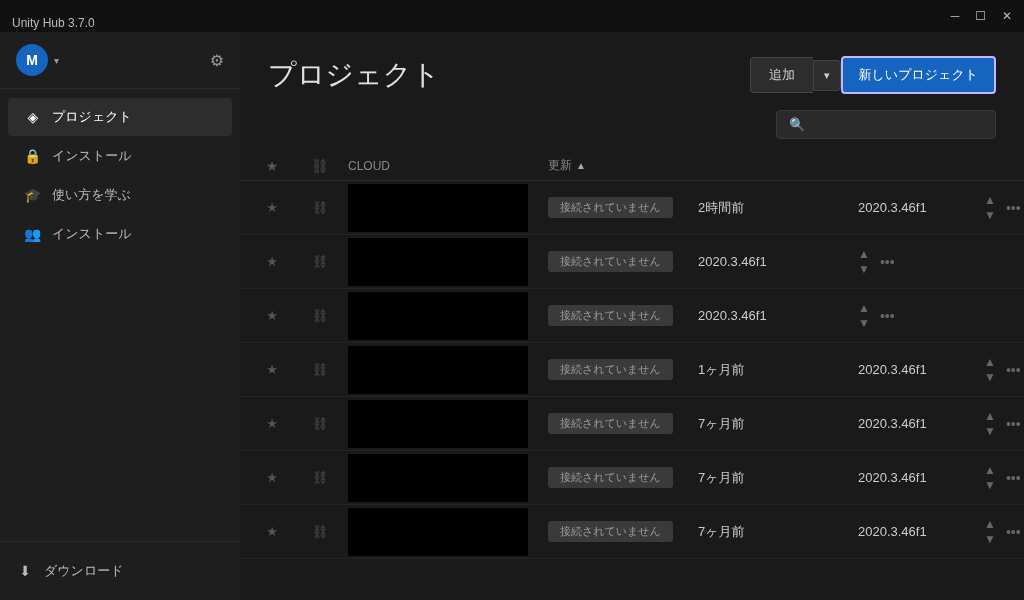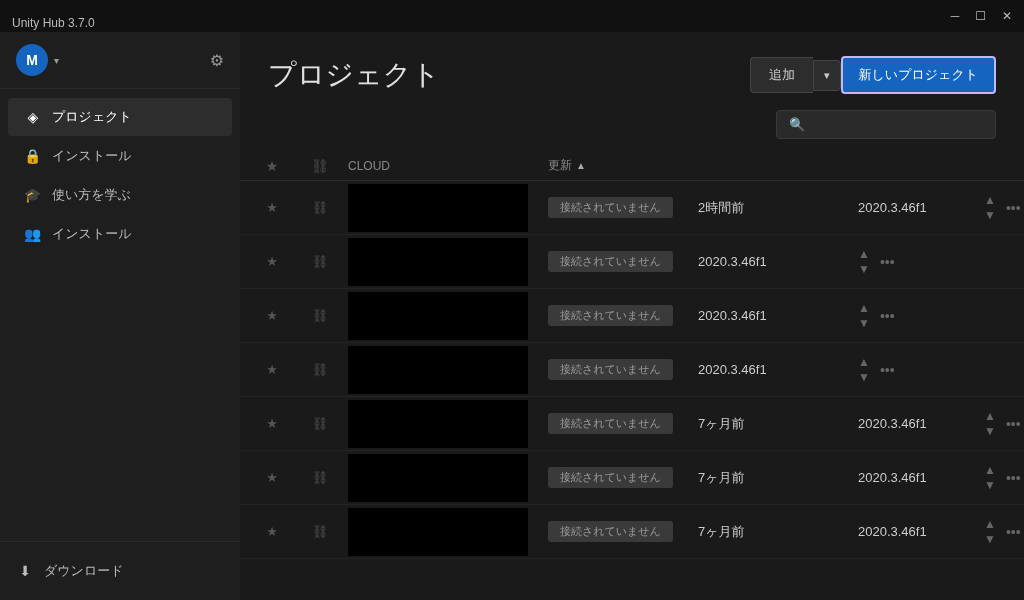--- a/index.html
+++ b/index.html
@@ -468,20 +468,23 @@
       <div class="cell cell-icon">
         <span style="color:#555;font-size:13px">⛓</span>
       </div>
       <div class="cell">
         <div class="project-thumb"></div>
       </div>
       <div class="cell">
         <span class="cloud-badge">接続されていません</span>
       </div>
       <div class="cell">
+        <span class="update-time">1ヶ月前</span>
+      </div>
+      <div class="cell">
         <span class="version-text">2020.3.46f1</span>
       </div>
       <div class="cell">
         <div class="row-actions-wrap">
           <div class="up-down-btn">
             <span>▲</span>
             <span>▼</span>
           </div>
           <span class="more-btn">•••</span>
         </div>

